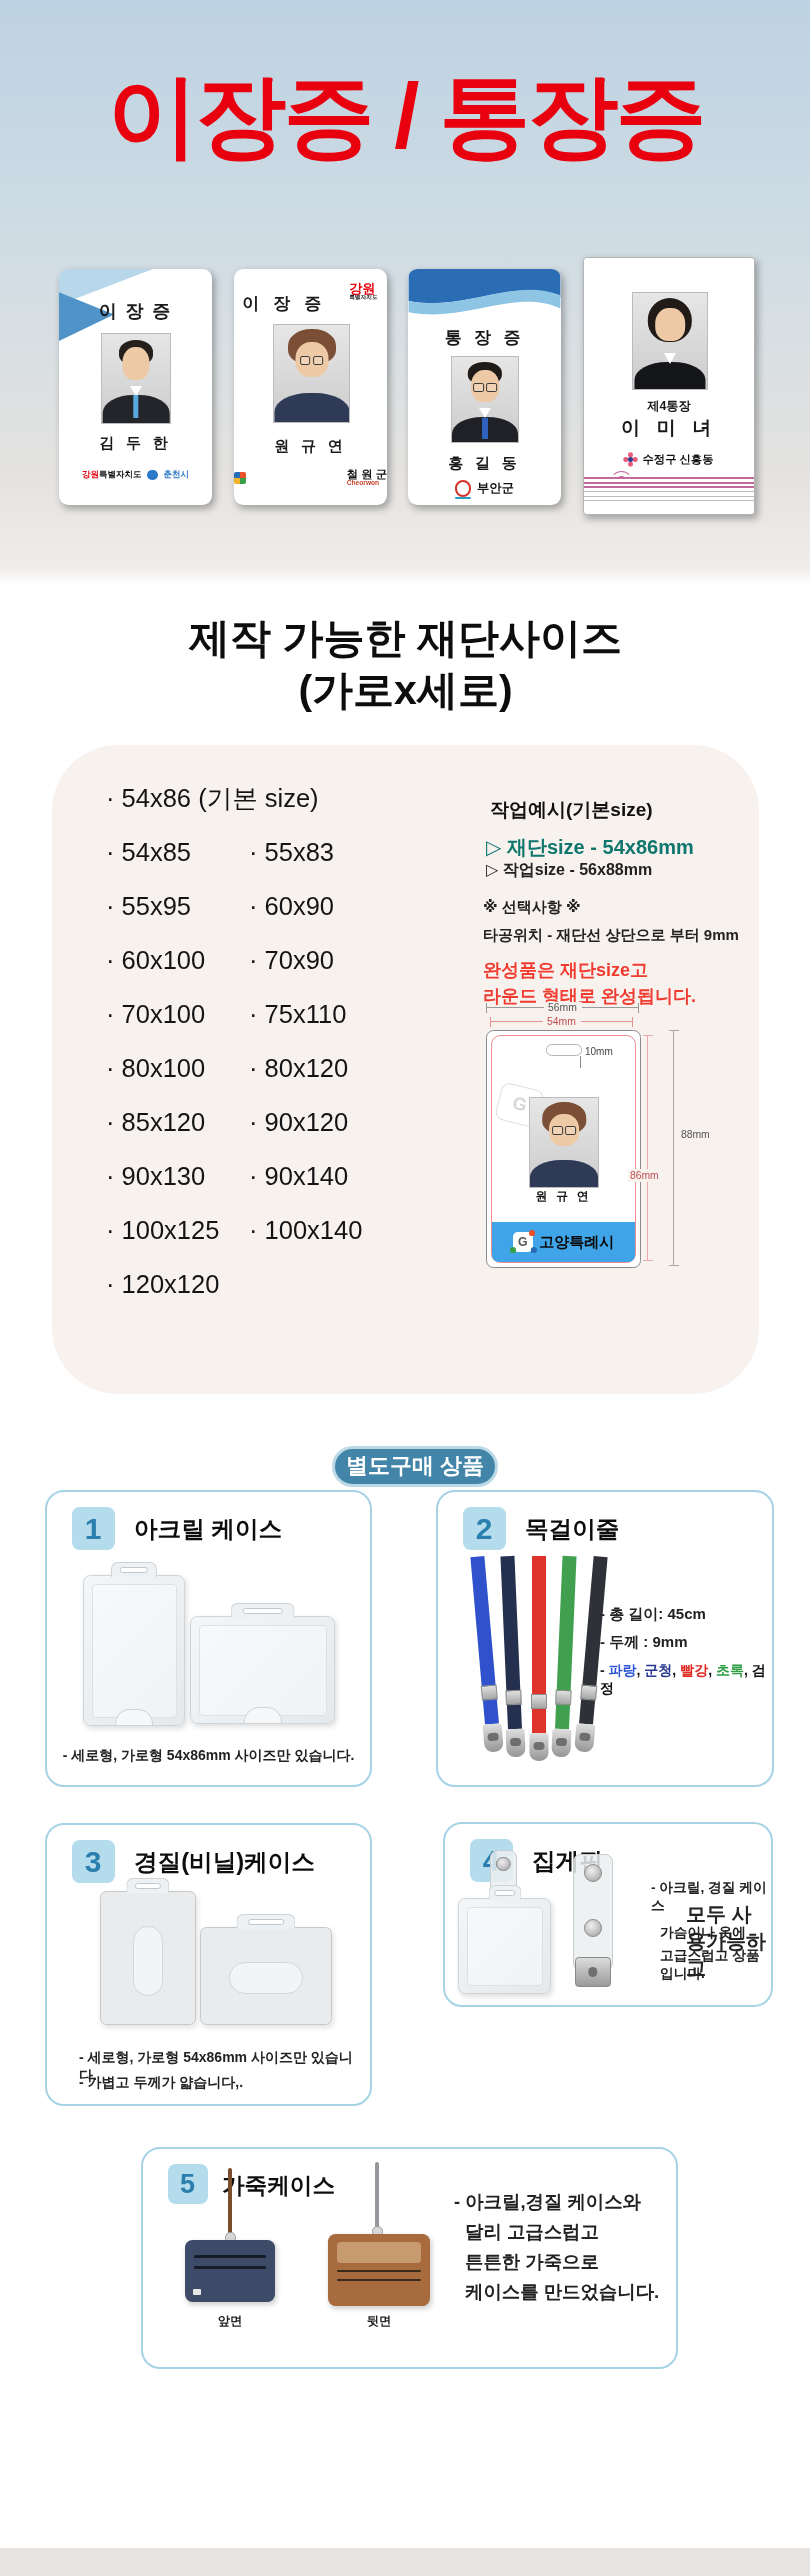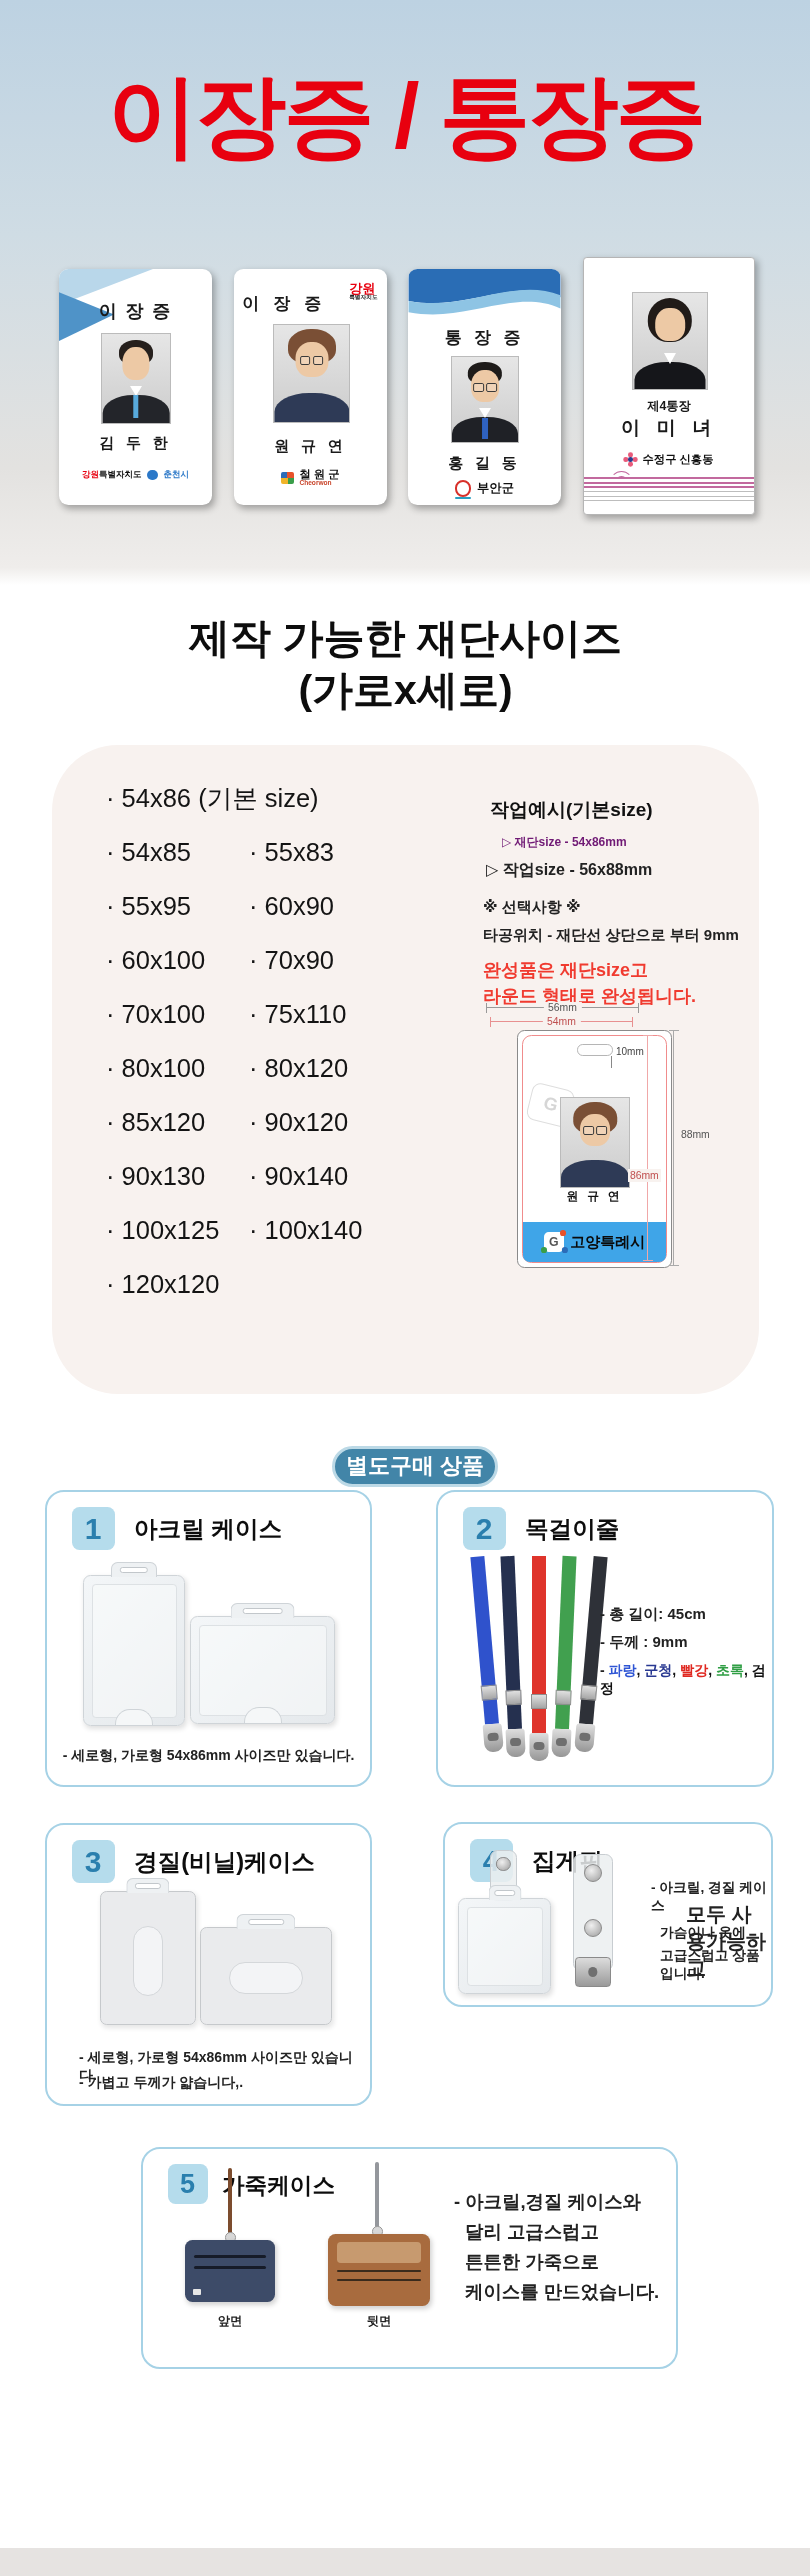--- a/index.html
+++ b/index.html
@@ -50,21 +50,21 @@
   .ph-glass i{width:8.5px;height:6.6px;border:1.9px solid #3a3a3a;border-radius:1.9px;display:block;background:rgba(255,255,255,.2);}
 
   
   .h1{position:absolute;left:0;width:811px;text-align:center;font-size:41px;font-weight:800;color:#0d0d0d;}
   .panel{position:absolute;left:52px;top:745px;width:707px;height:649px;background:#f8f2ef;border-radius:66px;}
   .size-list{position:absolute;left:106px;top:771px;font-size:25.5px;color:#141414;}
   .size-row{height:54px;line-height:54px;}
   .size-row .c1{display:inline-block;min-width:143px;}
 
   .we-title{position:absolute;font-size:19px;font-weight:800;color:#111;}
-  .we-red{position:absolute;font-size:12px;font-weight:700;color:#701a75;margin-left:16px;}
+  .we-red{position:absolute;font-size:20px;font-weight:700;color:#0f766e;}
   .we-blk{position:absolute;font-size:16px;font-weight:700;color:#222;}
   .we-opt{position:absolute;font-size:15px;font-weight:700;color:#222;}
   .we-note{position:absolute;font-size:18px;font-weight:800;color:#f03b30;}
 
   
   .dimh{position:absolute;height:0;border-top:1.4px solid #999;}
   .dimh::before,.dimh::after{content:"";position:absolute;top:-4.7px;width:1.4px;height:9.4px;background:#999;}
   .dimh::before{left:0;}.dimh::after{right:0;}
   .dimh span{position:absolute;left:50%;top:0;transform:translate(-50%,-55%);background:#f8f2ef;
              padding:0 4.7px;font-size:10.4px;color:#555;}
@@ -177,21 +177,21 @@
     <div class="photo" style="left:39px;top:55px;width:75px;height:97px;">
       <div class="ph-hair" style="top:4%;width:64%;height:36%;background:#7a4f35;"></div>
       <div class="ph-face" style="top:18%;width:44%;height:36%;"></div>
       <div class="ph-glass" style="top:32%;">
           <i></i>
           <i></i>
         </div>
       <div class="ph-body" style="bottom:-12%;width:100%;height:42%;background:#2e3a56;"></div>
     </div>
     <div class="c-name" style="top:168px;font-size:15px;letter-spacing:3.8px;">원 규 연</div>
-    <div class="c-footer" style="top:200px;">
+    <div class="c-footer" style="top:200px;justify-content:space-between;">
       <span class="logo-sq"></span>
       <span style="text-align:left;line-height:1;">
         <span style="font-size:11.3px;font-weight:800;display:block;">철 원 군</span>
         <span style="font-size:6.6px;font-weight:700;color:#c8442a;display:block;">Cheorwon</span>
       </span>
     </div>
   </div>
 
   <div class="idcard" style="left:408px;top:269px;width:153px;height:236px;overflow:hidden;">
     <svg width="153" height="60" style="position:absolute;left:0;top:0;" viewBox="0 0 162 64">
@@ -263,21 +263,21 @@
   <div class="we-note" style="left:483px;top:958px;">완성품은 재단size고</div>
   <div class="we-note" style="left:483px;top:984px;">라운드 형태로 완성됩니다.</div>
 
   <div class="dimh" style="left:486px;top:1007px;width:153px;">
       <span>56mm</span>
     </div>
   <div class="dimh pink" style="left:490px;top:1021px;width:143px;">
       <span style="color:#c05050;">54mm</span>
     </div>
 
-  <div class="dcard" style="left:486px;top:1030px;width:153px;height:236px;margin-left:31px;">
+  <div class="dcard" style="left:486px;top:1030px;width:153px;height:236px;">
     <div class="dred"></div>
     <div class="dslot"></div>
     <div class="abs" style="left:93px;top:24.5px;width:0.9px;height:12.3px;background:#888;"></div>
     <div class="abs" style="left:98px;top:15px;font-size:10px;color:#444;">10mm</div>
     <div class="dgmark">G</div>
     <div class="photo" style="left:42px;top:66px;width:68px;height:89px;">
       <div class="ph-hair" style="top:4%;width:64%;height:36%;background:#7a4f35;"></div>
       <div class="ph-face" style="top:18%;width:44%;height:36%;"></div>
       <div class="ph-glass" style="top:32%;">
           <i></i>

